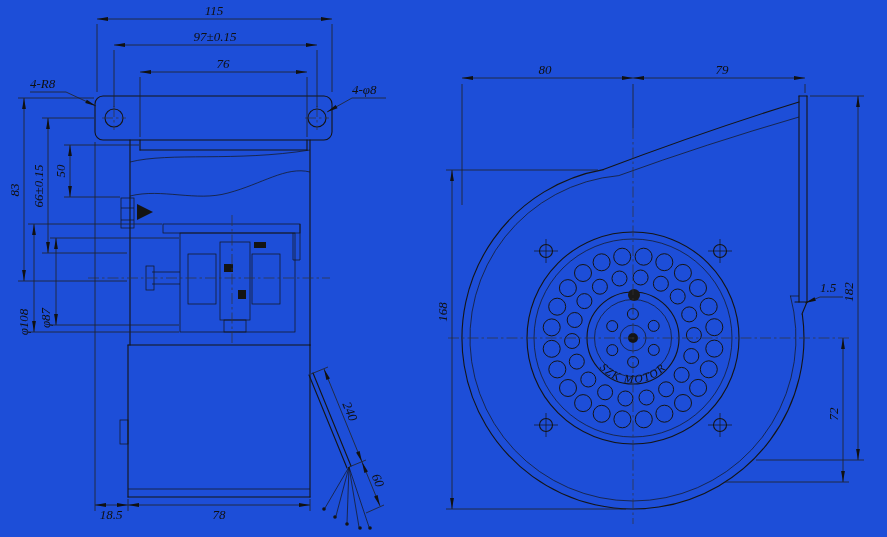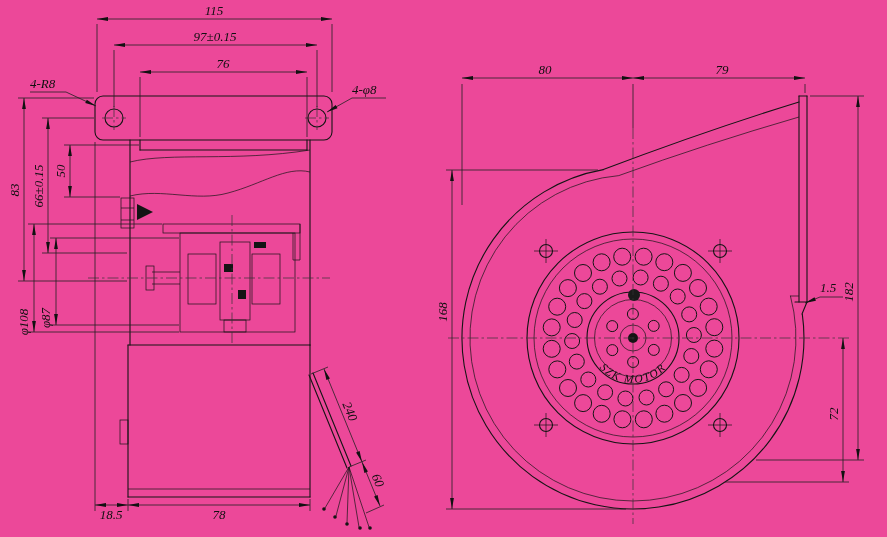--- a/index.html
+++ b/index.html
@@ -1,16 +1,16 @@
 <!DOCTYPE html>
 <html><head>
 <meta charset="utf-8">
 <style>
   html,body{margin:0;padding:0;background:#ffffff;}
-  #stage{position:relative;width:887px;height:537px;background:#ec4899;overflow:hidden;}
+  #stage{position:relative;width:887px;height:537px;background:#1d4ed8;overflow:hidden;}
   svg{display:block;}
   .ln{fill:none;stroke:#151515;stroke-width:1.1;stroke-linecap:round;stroke-linejoin:round;}
   .th{fill:none;stroke:#151515;stroke-width:0.7;}
   .dim{fill:none;stroke:#222222;stroke-width:0.8;}
   .cl{fill:none;stroke:#333333;stroke-width:0.7;stroke-dasharray:11 3 2.5 3;}
   .blk{fill:#141414;stroke:none;}
   .d{font:italic 13px "Liberation Serif", serif;fill:#101010;}
   .dm{font:italic 11.5px "Liberation Serif", serif;fill:#101010;letter-spacing:1.5px;}
   #rings circle{fill:none;stroke:#151515;stroke-width:1;}
 </style>

